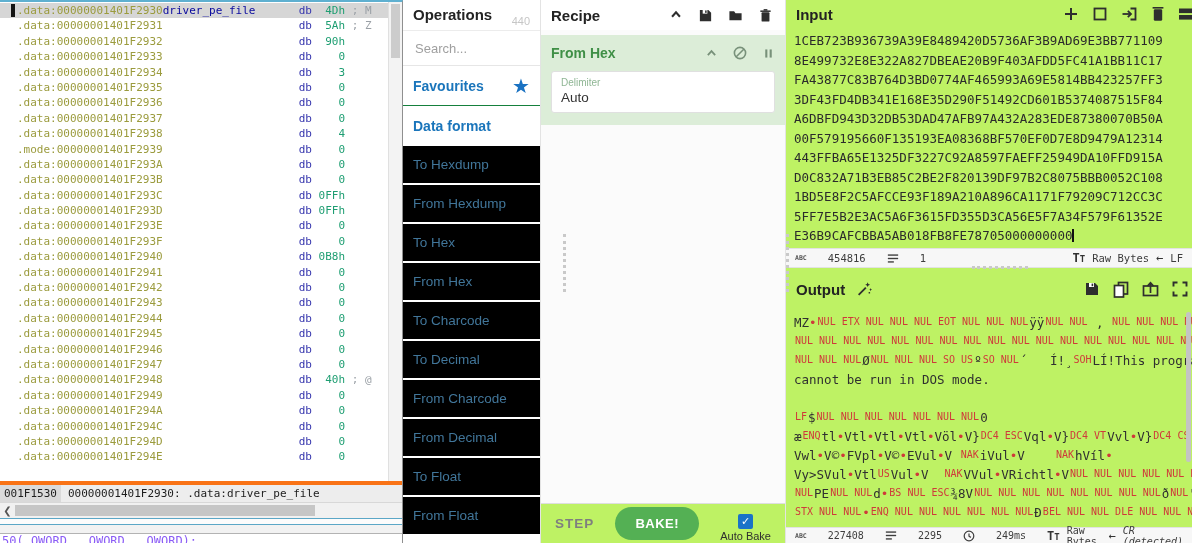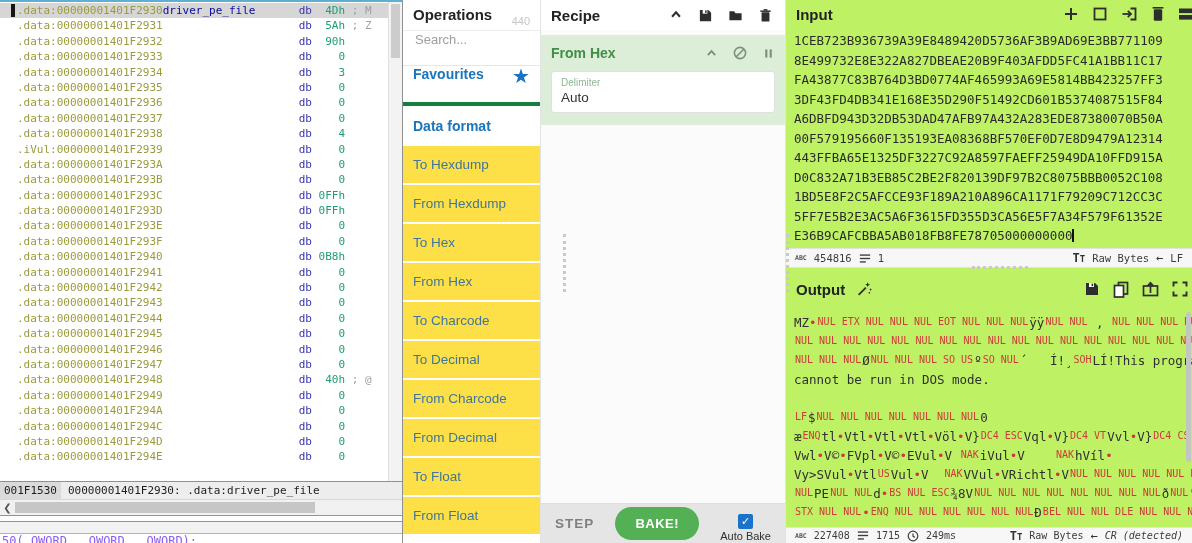--- a/index.html
+++ b/index.html
@@ -13,75 +13,75 @@
   .ida-row{white-space:pre;height:15.4px;position:relative;padding-left:17px;overflow:hidden}
   .ida-row.hl{background:#d6d6d6}
   .cur{position:absolute;left:11px;top:1px;width:4px;height:13px;background:#141414}
   .addr{color:#9b9b3d}
   .nm{display:inline-block;width:136px;color:#0a0a9e}
   .kw{color:#3535ad}
   .val{color:#1e9e72}
   .cm{color:#9aa0a6}
   .ida-vscroll{position:absolute;right:0;top:0;bottom:0;width:13px;background:#f3f3f3;border-left:1px solid #e0e0e0}
   .ida-vthumb{margin:2px;height:54px;background:#cccccc}
-  .ida-status{flex:none;height:17px;background:#ededed;border-top:1px solid #f97316;font:11px "DejaVu Sans Mono",monospace;color:#1d1d1d;display:flex;align-items:center}
+  .ida-status{flex:none;height:17px;background:#ededed;border-top:4px solid #f97316;font:11px "DejaVu Sans Mono",monospace;color:#1d1d1d;display:flex;align-items:center}
   .ida-status-offset{background:#dadada;padding:0 4px;height:100%;display:flex;align-items:center}
   .ida-status-text{padding-left:7px}
   .ida-hscroll{flex:none;height:15px;background:#f1f1f1;border-top:1px solid #d8d8d8;display:flex;align-items:center}
   .ida-harrow{width:15px;color:#555;font-size:10px;text-align:center;line-height:13px}
   .ida-hthumb{height:11px;width:300px;background:#c6c6c6}
   .ida-div{flex:none;height:5px;border-top:1px solid #5ba7c7;border-bottom:1px solid #5ba7c7;background:#fcfcfc}
   .ida-gap{flex:1;background:#f2f2f2}
   .ida-code{flex:none;height:9px;background:#fff;border-top:1px solid #b3b3b3;overflow:hidden;font:12px "DejaVu Sans Mono",monospace;color:#8b5cf6;padding-left:2px}
 
   
   .ops{width:138px;flex:none;border-right:1px solid #e3e3e3;display:flex;flex-direction:column;background:#fff;box-sizing:border-box;overflow:hidden}
   .ops-header{height:30px;flex:none;padding:6px 10px 0;display:flex;justify-content:space-between;align-items:flex-start;box-sizing:border-box}
   .ops-title{font-weight:bold;font-size:15px;color:#232323}
   .ops-count{font-size:11px;color:#c6c6c6;margin-top:9px}
-  .ops-search{height:36px;flex:none;border-top:1px solid #ececec;border-bottom:1px solid #e6e6e6;display:flex;align-items:flex-start;padding:0 10px;box-sizing:border-box}
+  .ops-search{height:36px;flex:none;border-top:1px solid #ececec;border-bottom:1px solid #e6e6e6;display:flex;align-items:center;padding:0 10px;box-sizing:border-box}
   .ops-search input{border:0;outline:0;font-size:13px;color:#444;width:100%;font-family:"Liberation Sans",sans-serif;background:transparent}
   .ops-search input::placeholder{color:#9f9f9f}
-  .ops-fav{height:40px;flex:none;display:flex;align-items:flex-start;justify-content:space-between;padding:0 10px;border-bottom:4px solid #15803d;box-sizing:border-box}
+  .ops-fav{height:40px;flex:none;display:flex;align-items:center;justify-content:space-between;padding:0 10px;border-bottom:1px solid #15803d;box-sizing:border-box}
   .ops-fav-label{color:#1a75bb;font-weight:bold;font-size:14px}
   .ops-star{color:#1a72c2;font-size:20px;line-height:20px}
   .ops-cat{height:40px;flex:none;display:flex;align-items:center;padding:0 10px;color:#1a75bb;font-weight:bold;font-size:14px;box-sizing:border-box}
   #ops-list{flex:1;overflow:hidden}
-  .op-item{height:39px;background:#fde047;border-bottom:2px solid #fff;display:flex;align-items:center;padding:0 10px;color:#41769a;font-size:13.5px;box-sizing:border-box}
+  .op-item{height:39px;background:#000000;border-bottom:2px solid #fff;display:flex;align-items:center;padding:0 10px;color:#41769a;font-size:13.5px;box-sizing:border-box}
 
   
   .rec{width:245px;flex:none;display:flex;flex-direction:column;background:#fbfbfb;border-right:1px solid #e3e3e3;box-sizing:border-box;overflow:hidden}
   .rec-header{height:30px;flex:none;background:#fff;display:flex;align-items:center;padding:0 12px 0 10px;gap:15px;box-sizing:border-box}
   .rec-title{font-weight:bold;font-size:15px;color:#232323;flex:1}
   .rec-op{flex:none;margin-top:5px;padding:6px 10px 12px;background:#dcedd8}
   .rec-op-head{display:flex;align-items:center;margin:4px 0 10px;gap:14px}
   .rec-op-title{color:#3f8f46;font-weight:bold;font-size:14px;flex:1}
   .rec-arg{background:#fff;border:1px solid #e0e0e0;border-radius:3px;padding:5px 9px;height:42px;box-sizing:border-box}
   .rec-arg-label{font-size:10px;color:#8fb694}
   .rec-arg-value{font-size:13.5px;color:#333;margin-top:2px}
   .rec-body{flex:1}
-  .rec-footer{height:40px;flex:none;background:#e5e5e5;border-top:1px solid #dedede;display:flex;align-items:center;justify-content:space-between;padding:0 14px;box-sizing:border-box}
+  .rec-footer{height:40px;flex:none;background:#bef264;border-top:1px solid #dedede;display:flex;align-items:center;justify-content:space-between;padding:0 14px;box-sizing:border-box}
   .step-btn{color:#7f7f7f;font-weight:bold;font-size:13.5px;letter-spacing:1px;cursor:pointer}
   .bake-btn{background:#54b054;color:#fff;font-weight:bold;font-size:13px;border-radius:17px;padding:9px 20px;letter-spacing:.5px;cursor:pointer}
   .autobake{display:flex;flex-direction:column;align-items:center;font-size:11px;color:#2f2f2f;gap:1px;margin-bottom:-8px}
   .cbx{width:15px;height:15px;background:#1a73c8;border-radius:2px;color:#fff;font-size:11px;line-height:15px;text-align:center}
 
   
   .io{flex:1;display:flex;flex-direction:column;position:relative;background:#bef264;overflow:hidden}
   .io-header{flex:none;display:flex;align-items:center;padding:0 0 0 10px}
   .in-header{height:28px}
   .out-header{height:34px;padding-top:4px}
   .io-title{font-weight:bold;font-size:15px;color:#232323}
   .hdr-spacer{flex:1}
   .hdr-icons{display:flex;gap:13px;align-items:center;margin-right:4px}
   .icn{color:#2e2e2e}
   .cut{margin-right:-7px}
   #input-lines{flex:none;height:217px;padding:3px 0 0 8px;font:12.5px "DejaVu Sans Mono",monospace;line-height:19.5px;color:#2b2b2b;overflow:hidden;white-space:pre}
   .caret{display:inline-block;width:2px;height:13px;background:#111;vertical-align:-2px}
-  .io-bar{flex:none;height:20px;background:#f7f7f7;border-top:1px solid #e2e2e2;border-bottom:1px solid #e2e2e2;display:flex;align-items:center;padding:0 9px;font:10.5px "DejaVu Sans Mono",monospace;color:#3d3d3d;gap:7px;box-sizing:border-box}
+  .io-bar{flex:none;height:20px;background:#f7f7f7;border-top:1px solid #e2e2e2;border-bottom:1px solid #e2e2e2;display:flex;align-items:center;padding:0 9px;font:10.5px "DejaVu Sans Mono",monospace;color:#3d3d3d;gap:21px;box-sizing:border-box}
   .out-bar{height:16px;font-size:10px;border-bottom:0}
   .bar-right{margin-left:auto;display:flex;align-items:center;gap:7px}
   .abc{font-size:6.5px;font-weight:bold;color:#555;letter-spacing:0}
   .tt{font-weight:bold;color:#333}
   .tt .big{font-size:12px}
   .tt .small{font-size:9px}
   .arrow{font-size:12px;color:#333}
   .eol-detected{font-style:italic}
   .wand{margin-left:10px}
   #output-body{flex:1;position:relative;overflow:hidden}
@@ -104,21 +104,21 @@
     <div id="ida-rows">
         <div class="ida-row hl"><span class="cur"></span><span class="addr">.data:00000001401F2930</span><span class="nm">driver_pe_file</span><span class="kw">db</span><span class="val">  4Dh</span><span class="cm"> ; M</span></div>
         <div class="ida-row"><span class="addr">.data:00000001401F2931</span><span class="nm"></span><span class="kw">db</span><span class="val">  5Ah</span><span class="cm"> ; Z</span></div>
         <div class="ida-row"><span class="addr">.data:00000001401F2932</span><span class="nm"></span><span class="kw">db</span><span class="val">  90h</span></div>
         <div class="ida-row"><span class="addr">.data:00000001401F2933</span><span class="nm"></span><span class="kw">db</span><span class="val">    0</span></div>
         <div class="ida-row"><span class="addr">.data:00000001401F2934</span><span class="nm"></span><span class="kw">db</span><span class="val">    3</span></div>
         <div class="ida-row"><span class="addr">.data:00000001401F2935</span><span class="nm"></span><span class="kw">db</span><span class="val">    0</span></div>
         <div class="ida-row"><span class="addr">.data:00000001401F2936</span><span class="nm"></span><span class="kw">db</span><span class="val">    0</span></div>
         <div class="ida-row"><span class="addr">.data:00000001401F2937</span><span class="nm"></span><span class="kw">db</span><span class="val">    0</span></div>
         <div class="ida-row"><span class="addr">.data:00000001401F2938</span><span class="nm"></span><span class="kw">db</span><span class="val">    4</span></div>
-        <div class="ida-row"><span class="addr">.iVul:00000001401F2939</span><span class="nm"></span><span class="kw">db</span><span class="val">    0</span></div>
+        <div class="ida-row"><span class="addr">.mode:00000001401F2939</span><span class="nm"></span><span class="kw">db</span><span class="val">    0</span></div>
         <div class="ida-row"><span class="addr">.data:00000001401F293A</span><span class="nm"></span><span class="kw">db</span><span class="val">    0</span></div>
         <div class="ida-row"><span class="addr">.data:00000001401F293B</span><span class="nm"></span><span class="kw">db</span><span class="val">    0</span></div>
         <div class="ida-row"><span class="addr">.data:00000001401F293C</span><span class="nm"></span><span class="kw">db</span><span class="val"> 0FFh</span></div>
         <div class="ida-row"><span class="addr">.data:00000001401F293D</span><span class="nm"></span><span class="kw">db</span><span class="val"> 0FFh</span></div>
         <div class="ida-row"><span class="addr">.data:00000001401F293E</span><span class="nm"></span><span class="kw">db</span><span class="val">    0</span></div>
         <div class="ida-row"><span class="addr">.data:00000001401F293F</span><span class="nm"></span><span class="kw">db</span><span class="val">    0</span></div>
         <div class="ida-row"><span class="addr">.data:00000001401F2940</span><span class="nm"></span><span class="kw">db</span><span class="val"> 0B8h</span></div>
         <div class="ida-row"><span class="addr">.data:00000001401F2941</span><span class="nm"></span><span class="kw">db</span><span class="val">    0</span></div>
         <div class="ida-row"><span class="addr">.data:00000001401F2942</span><span class="nm"></span><span class="kw">db</span><span class="val">    0</span></div>
         <div class="ida-row"><span class="addr">.data:00000001401F2943</span><span class="nm"></span><span class="kw">db</span><span class="val">    0</span></div>
@@ -361,21 +361,21 @@
   <div class="io-bar out-bar">
     <span class="abc">ABC</span>
     <span>227408</span>
     <span class="icn">
         <svg width="12" height="11" viewBox="0 0 14 12" fill="none" stroke="#3d3d3d" stroke-width="1.6">
           <line x1="1" y1="2" x2="13" y2="2"></line>
           <line x1="1" y1="6" x2="13" y2="6"></line>
           <line x1="1" y1="10" x2="8" y2="10"></line>
         </svg>
       </span>
-    <span>1715</span>
+    <span>2295</span>
     <span class="icn">
         <svg width="12" height="12" viewBox="0 0 14 14" fill="none" stroke="#3d3d3d" stroke-width="1.4">
           <circle cx="7" cy="7" r="5.6"></circle>
           <polyline points="7,4 7,7.2 9.2,8.6"></polyline>
         </svg>
       </span>
     <span>249ms</span>
     <span class="bar-right">
       <span class="tt"><span class="big">T</span><span class="small">T</span></span>
       <span>Raw Bytes</span>

